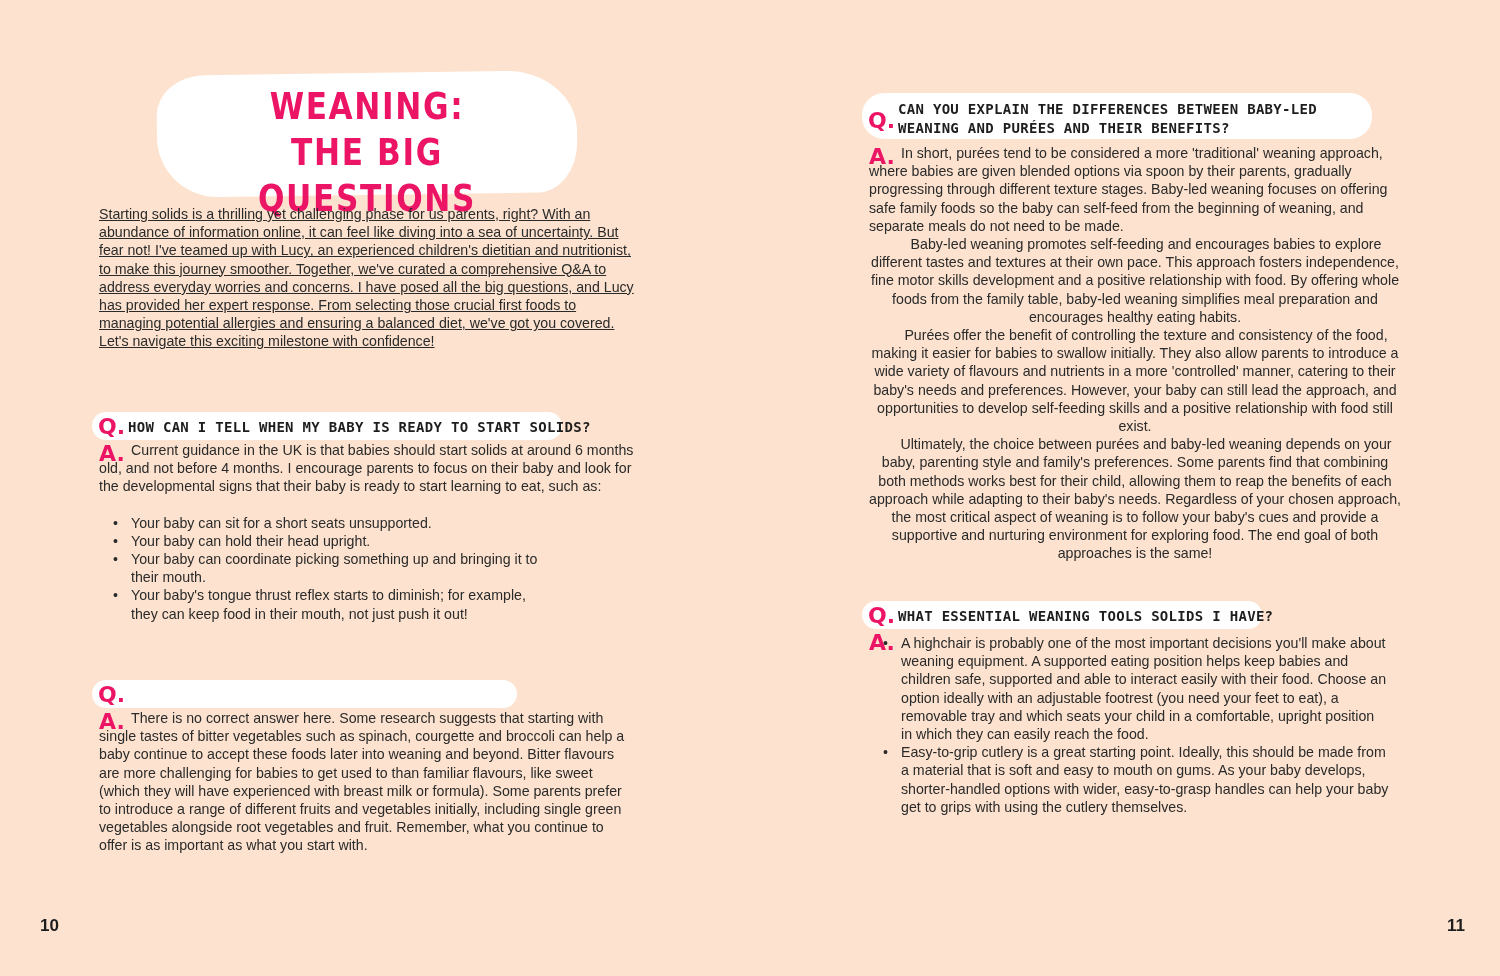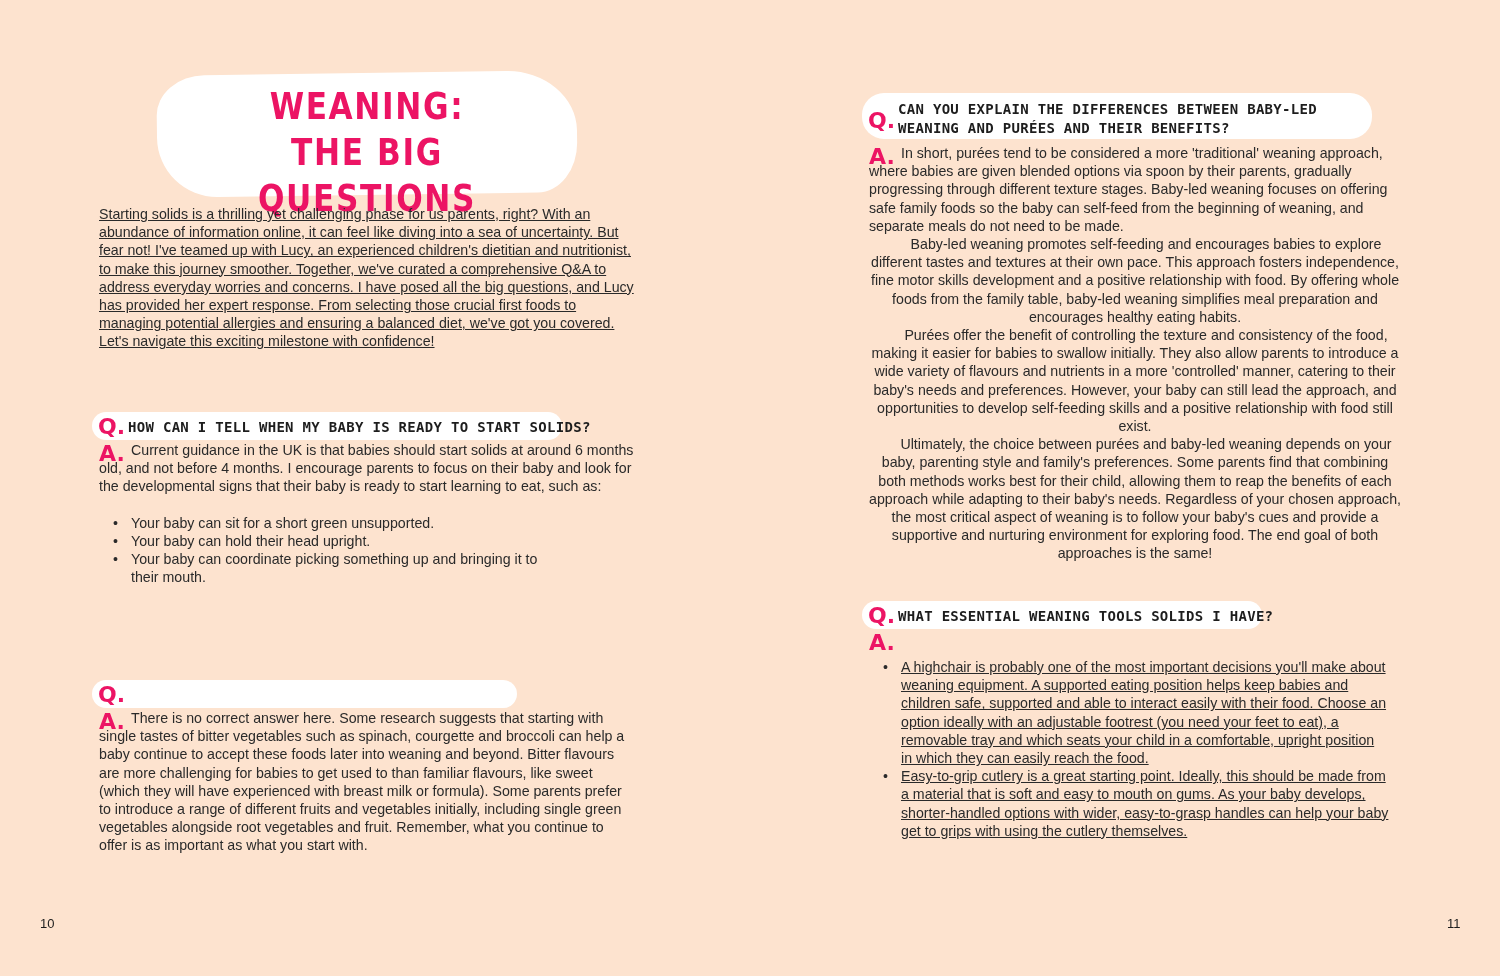--- a/index.html
+++ b/index.html
@@ -45,21 +45,21 @@
   .answer { position:absolute; }
   .a-letter { position:absolute; left:0; top:2px; }
   .answer p { margin:0; }
   .indent-first { text-indent:32px; }
   .para-indent { text-indent:22px;text-align:center; }
 
   ul.bullets { margin:0; padding:0; list-style:none; }
   ul.bullets li { position:relative; padding-left:32px; }
   ul.bullets li::before { content:"•"; position:absolute; left:14px; top:0; }
 
-  .page-num { position:absolute; top:916px; font-weight:normal; font-size:13px; }
+  .page-num { position:absolute; top:916px; font-weight:bold; font-size:17px; }
 </style>
 </head>
 <body>
 
 <div class="page left">
   <div class="title-blob"></div>
   <div class="title">
     <div>WEANING:</div>
     <div>THE BIG QUESTIONS</div>
   </div>
@@ -68,23 +68,24 @@
 
   <div class="q-pill" style="left:92px; top:412px; width:470px; height:28px;"></div>
   <div class="q-row" style="left:98px; top:416px;">
     <span class="q-letter">Q.</span>
     <span class="q-text" style="margin-top:2px">HOW CAN I TELL WHEN MY BABY IS READY TO START SOLIDS?</span>
   </div>
   <div class="answer body-text" style="left:99px; top:441px; width:535px;">
     <span class="a-letter">A.</span>
     <p class="indent-first">Current guidance in the UK is that babies should start solids at around 6 months old, and not before 4 months. I encourage parents to focus on their baby and look for the developmental signs that their baby is ready to start learning to eat, such as:</p>
     <ul class="bullets" style="margin-top:18px; width:455px;">
-      <li>Your baby can sit for a short green unsupported.</li>
+      <li>Your baby can sit for a short seats unsupported.</li>
       <li>Your baby can hold their head upright.</li>
       <li>Your baby can coordinate picking something up and bringing it to their mouth.</li>
+      <li>Your baby's tongue thrust reflex starts to diminish; for example, they can keep food in their mouth, not just push it out!</li>
     </ul>
   </div>
 
   <div class="q-pill" style="left:92px; top:680px; width:425px; height:28px;"></div>
   <div class="q-row" style="left:98px; top:684px;">
     <span class="q-letter">Q.</span>
   </div>
   <div class="answer body-text" style="left:99px; top:709px; width:530px;">
     <span class="a-letter">A.</span>
     <p class="indent-first">There is no correct answer here. Some research suggests that starting with single tastes of bitter vegetables such as spinach, courgette and broccoli can help a baby continue to accept these foods later into weaning and beyond. Bitter flavours are more challenging for babies to get used to than familiar flavours, like sweet (which they will have experienced with breast milk or formula). Some parents prefer to introduce a range of different fruits and vegetables initially, including single green vegetables alongside root vegetables and fruit. Remember, what you continue to offer is as important as what you start with.</p>
@@ -108,20 +109,20 @@
     <p class="para-indent">Ultimately, the choice between purées and baby-led weaning depends on your baby, parenting style and family's preferences. Some parents find that combining both methods works best for their child, allowing them to reap the benefits of each approach while adapting to their baby's needs. Regardless of your chosen approach, the most critical aspect of weaning is to follow your baby's cues and provide a supportive and nurturing environment for exploring food. The end goal of both approaches is the same!</p>
   </div>
 
   <div class="q-pill" style="left:112px; top:601px; width:400px; height:28px;"></div>
   <div class="q-row" style="left:118px; top:605px;">
     <span class="q-letter">Q.</span>
     <span class="q-text" style="margin-top:2px">WHAT ESSENTIAL WEANING TOOLS SOLIDS I HAVE?</span>
   </div>
   <div class="answer body-text" style="left:119px; top:630px; width:520px;">
     <span class="a-letter">A.</span>
-    <ul class="bullets" style="margin-top:28px; width:520px;text-decoration:underline;">
+    <ul class="bullets" style="margin-top:4px; width:520px;">
       <li style="padding-left:32px">A highchair is probably one of the most important decisions you'll make about weaning equipment. A supported eating position helps keep babies and children safe, supported and able to interact easily with their food. Choose an option ideally with an adjustable footrest (you need your feet to eat), a removable tray and which seats your child in a comfortable, upright position in which they can easily reach the food.</li>
       <li style="padding-left:32px">Easy-to-grip cutlery is a great starting point. Ideally, this should be made from a material that is soft and easy to mouth on gums. As your baby develops, shorter-handled options with wider, easy-to-grasp handles can help your baby get to grips with using the cutlery themselves.</li>
     </ul>
   </div>
 
   <div class="page-num" style="left:697px;">11</div>
 </div>
 
 </body></html>

